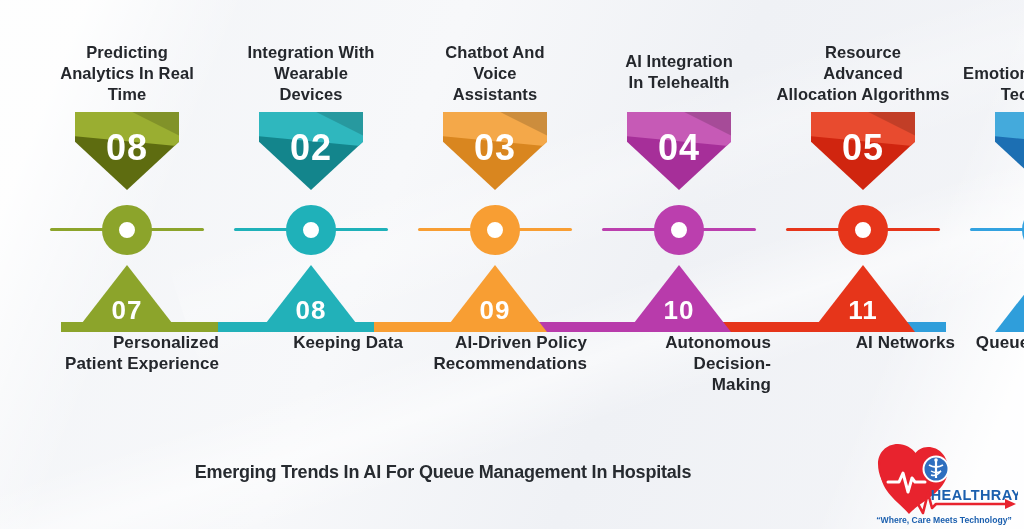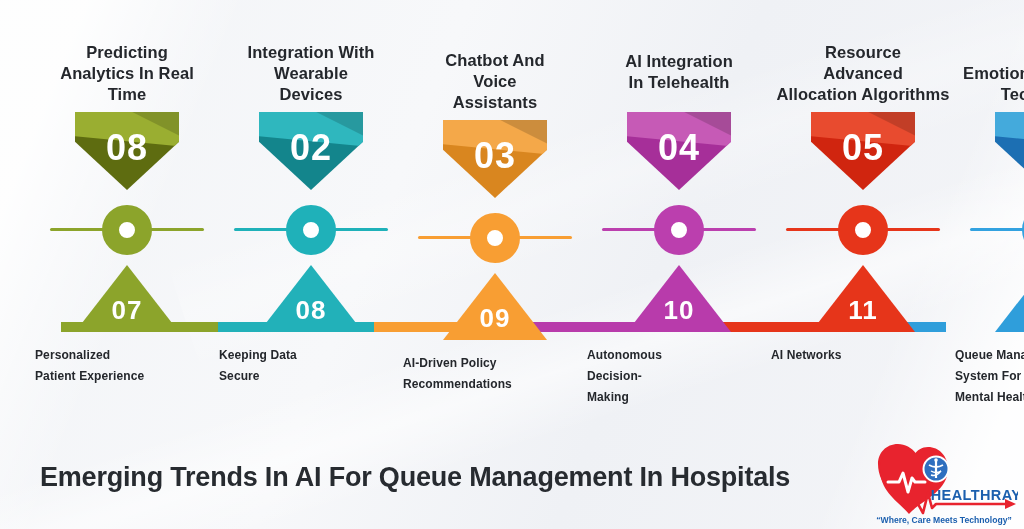--- a/index.html
+++ b/index.html
@@ -37,33 +37,33 @@
   .noderow{ position:relative; width:100%; height:72px; }
   .nodeline{ position:absolute; top:38px; left:8%; right:8%; height:2.5px; background:var(--c,#888); border-radius:2px;}
   .donut{ position:absolute; top:15px; left:50%; transform:translateX(-50%);
     width:50px; height:50px; border-radius:50%; border:17px solid var(--c,#888); background:#fff; }
 
   .triangle{ position:relative; margin-top:3px; width:104px; height:67px; background:var(--c,#888);
     clip-path:polygon(50% 0,100% 100%,0 100%); z-index:2; }
   .triangle .num{ position:absolute; bottom:6px; left:0; right:0; text-align:center;
     color:#fff; font-size:26px; font-weight:700; letter-spacing:1px; }
 
-  .bottomlabel{ margin-top:13px; width:184px; text-align:left;
-    font-size:12px; font-weight:700; line-height:21px; letter-spacing:.1px; }
+  .bottomlabel{ width:184px; text-align:right;
+    font-size:17px; font-weight:700; line-height:21px; letter-spacing:.1px; }
   .bottomlabel span{ display:block; }
 
   
   .strip{ position:absolute; top:322px; left:61px; height:10px; display:flex; z-index:1; }
   .strip .seg{ background:var(--c,#888); height:100%; }
   .seg.s1{width:157px} .seg.s2{width:156px} .seg.s3{width:156px}
   .seg.s4{width:156px} .seg.s5{width:157px} .seg.s6{width:103px}
 
   
-  .title{ position:absolute; top:462px; left:40px; right:178px; text-align:left;
-    font-size:27px; font-weight:700; letter-spacing:-.2px; }
+  .title{ position:absolute; top:462px; left:40px; right:178px; text-align:center;
+    font-size:18px; font-weight:700; letter-spacing:-.2px; }
   .logo{ position:absolute; top:438px; right:6px; width:150px; height:88px; }
   .logo svg{ display:block; width:150px; height:88px; }
 </style>
 </head>
 <body>
 
 <div class="canvas" style="background-color: rgb(242, 244, 247);">
   <div class="streak a"></div>
   <div class="streak b"></div>
 
@@ -116,26 +116,25 @@
       </div>
       <div class="noderow">
         <div class="nodeline" style="--c: #1FB1B9;"></div>
         <div class="donut" style="--c: #1FB1B9;"></div>
       </div>
       <div class="triangle" style="--c: #22B1B9;">
         <span class="num">08</span>
       </div>
       <div class="bottomlabel" style="color: rgb(36, 39, 44);">
         <span>Keeping Data</span>
-        <span>Secure</span>
-      </div>
-    </div>
-
-    <div class="col">
-      <div class="toplabel" style="color: rgb(36, 39, 44); margin-top: 8px;">
+      </div>
+    </div>
+
+    <div class="col">
+      <div class="toplabel" style="color: rgb(36, 39, 44);">
         <span>Chatbot And</span>
         <span>Voice</span>
         <span>Assistants</span>
       </div>
       <div class="banner" style="--light: #F4A849; --dark: #D9861F;">
         <div class="shine"></div>
         <div class="wedge"></div>
         <div class="num">03</div>
       </div>
       <div class="noderow">

